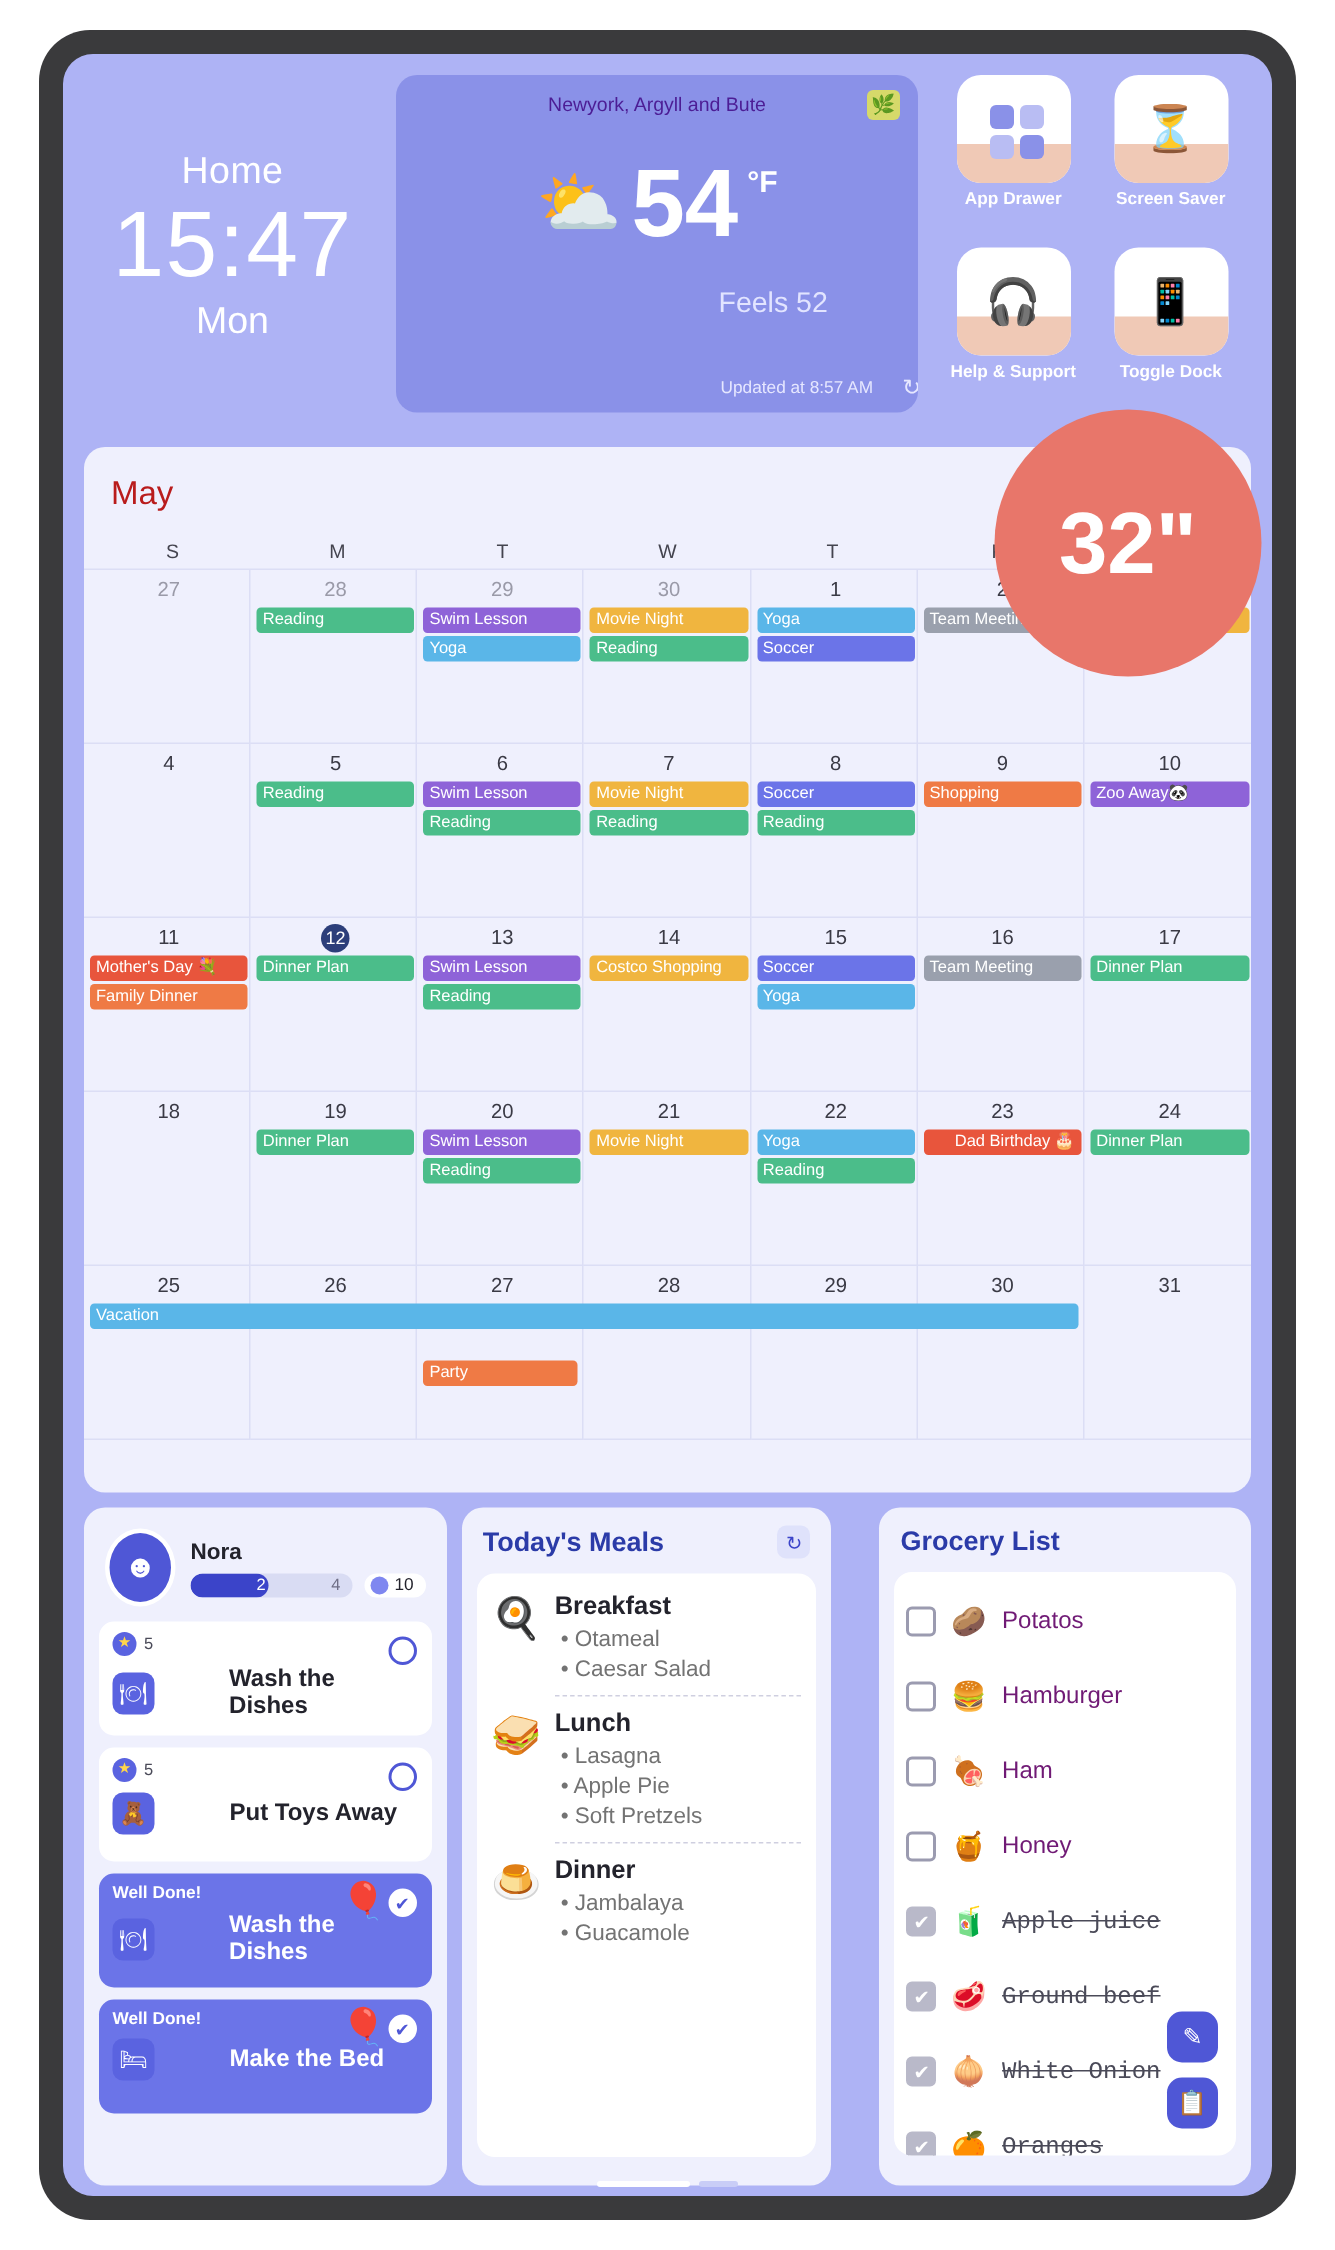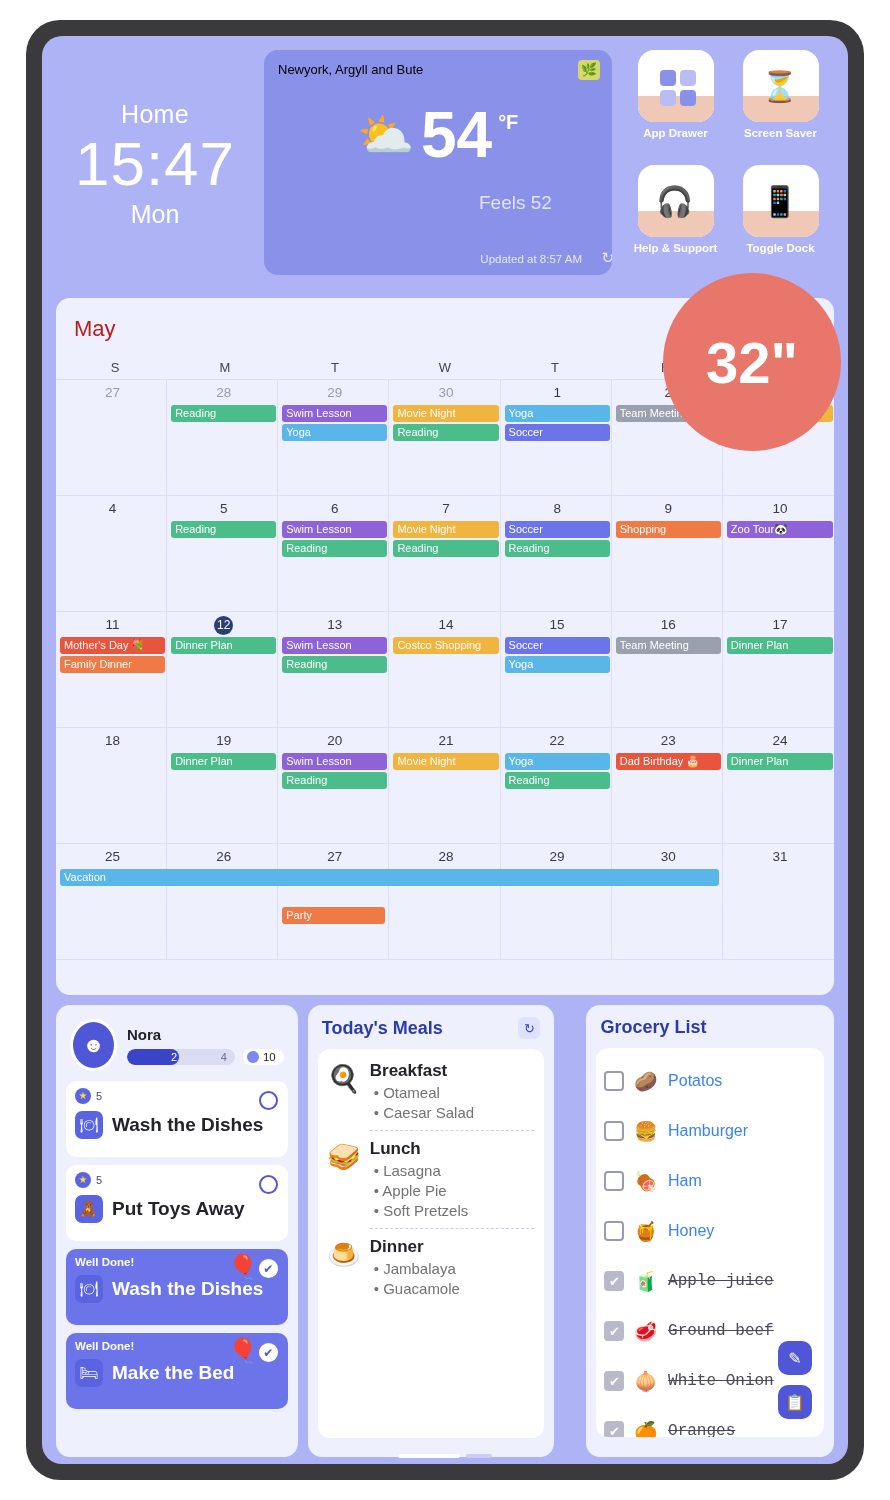--- a/index.html
+++ b/index.html
@@ -76,21 +76,22 @@
     height: 225px;
     background: #8a91e8;
     border-radius: 14px;
     box-sizing: border-box;
     padding: 12px 14px;
     color: #ffffff;
     overflow: hidden;
   }
   .weather-loc {
     font-size: 13px;
-    color: #000000;
+    color: #4c1d95;
+    text-align: center;
   }
   .weather-badge {
     position: absolute;
     right: 12px;
     top: 10px;
     width: 22px;
     height: 20px;
     background: #d6d96a;
     border-radius: 4px;
     font-size: 13px;
@@ -385,21 +386,21 @@
     font-size: 10px; line-height: 16px; text-align: center;
   }
   .task-pts { font-size: 11px; color: #4a4a58; }
   .task.done .task-label-top { font-size: 11.5px; color: #ffffff; font-weight: 700; }
   .task-body { display: flex; align-items: center; gap: 9px; margin-top: 7px; }
   .task-icon {
     width: 28px; height: 28px; border-radius: 7px;
     background: #5a63e0; color: #ffffff;
     font-size: 15px; display: flex; align-items: center; justify-content: center;
   }
-  .task-name { font-size: 19px; color: #23232c; font-weight: 700; }
+  .task-name { font-size: 16px; color: #23232c; font-weight: 700; margin-left: 41px; }
   .task.done .task-name { color: #ffffff; }
   .task-check {
     position: absolute; right: 10px; top: 10px;
     width: 19px; height: 19px; border-radius: 50%;
     border: 2px solid #4f57d6; box-sizing: border-box;
   }
   .task.done .task-check {
     background: #ffffff; border-color: #ffffff;
     color: #4f57d6; font-size: 12px; line-height: 17px; text-align: center;
   }
@@ -451,21 +452,21 @@
   .g-item { display: flex; align-items: center; gap: 10px; height: 50px; }
   .g-box {
     width: 20px; height: 20px; border-radius: 4px;
     border: 2px solid #9b9bb0; box-sizing: border-box;
   }
   .g-box.checked {
     background: #b9b9c9; border-color: #b9b9c9;
     color: #ffffff; font-size: 13px; line-height: 17px; text-align: center;
   }
   .g-emoji { font-size: 19px; }
-  .g-name { font-size: 16px; color: #3b82f6; }
+  .g-name { font-size: 16px; color: #701a75; }
   .g-item.checked .g-name { text-decoration: line-through; color: #4a4a58; font-family: Liberation Mono, monospace; }
   .fab {
     position: absolute;
     right: 12px;
     width: 34px; height: 34px;
     border-radius: 10px;
     background: #4f57d6;
     color: #ffffff;
     display: flex; align-items: center; justify-content: center;
     font-size: 16px;
@@ -617,21 +618,21 @@
               <div class="cal-num">8</div>
               <div class="ev" style="background: rgb(107, 116, 232);">Soccer</div>
               <div class="ev" style="background: rgb(75, 189, 138);">Reading</div>
             </div>
             <div class="cal-cell">
               <div class="cal-num">9</div>
               <div class="ev" style="background: rgb(239, 122, 69);">Shopping</div>
             </div>
             <div class="cal-cell">
               <div class="cal-num">10</div>
-              <div class="ev" style="background: rgb(142, 99, 216);">Zoo Tour🐼</div>
+              <div class="ev" style="background: rgb(142, 99, 216);">Zoo Away🐼</div>
             </div>
             <div class="cal-cell">
               <div class="cal-num">11</div>
               <div class="ev" style="background: rgb(232, 85, 60);">Mother's Day 💐</div>
               <div class="ev" style="background: rgb(239, 122, 69);">Family Dinner</div>
             </div>
             <div class="cal-cell">
               <div class="cal-num badge"><span>12</span></div>
               <div class="ev" style="background: rgb(75, 189, 138);">Dinner Plan</div>
             </div>
@@ -673,21 +674,21 @@
               <div class="cal-num">21</div>
               <div class="ev" style="background: rgb(240, 181, 63);">Movie Night</div>
             </div>
             <div class="cal-cell">
               <div class="cal-num">22</div>
               <div class="ev" style="background: rgb(90, 182, 232);">Yoga</div>
               <div class="ev" style="background: rgb(75, 189, 138);">Reading</div>
             </div>
             <div class="cal-cell">
               <div class="cal-num">23</div>
-              <div class="ev" style="background: rgb(232, 85, 60);">Dad Birthday 🎂</div>
+              <div class="ev" style="background: rgb(232, 85, 60); text-align: right;">Dad Birthday 🎂</div>
             </div>
             <div class="cal-cell">
               <div class="cal-num">24</div>
               <div class="ev" style="background: rgb(75, 189, 138);">Dinner Plan</div>
             </div>
             <div class="cal-cell">
               <div class="cal-num">25</div>
             </div>
             <div class="cal-cell">
               <div class="cal-num">26</div>

